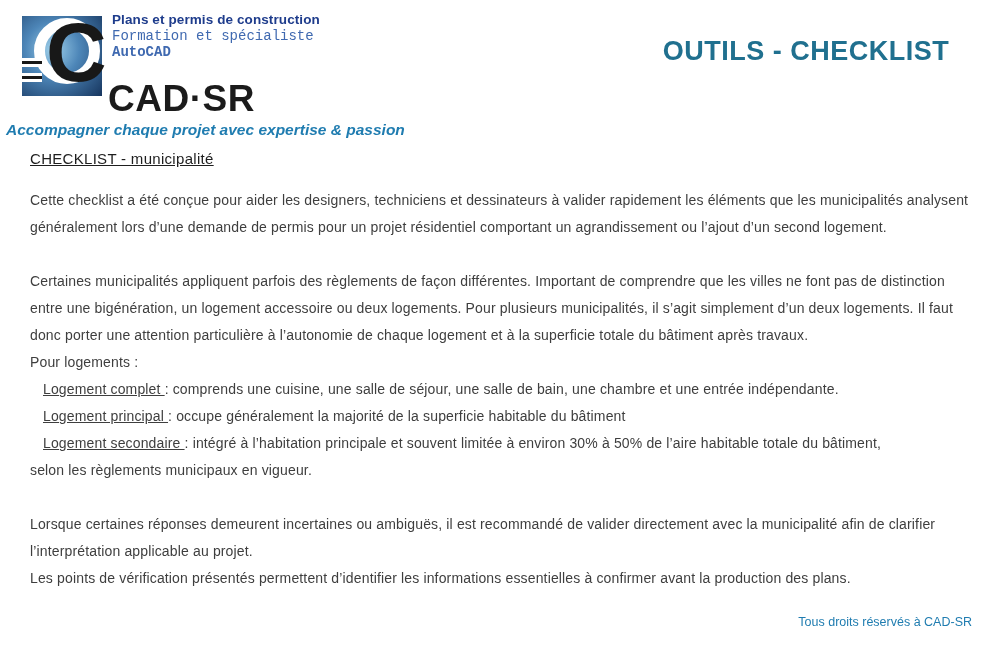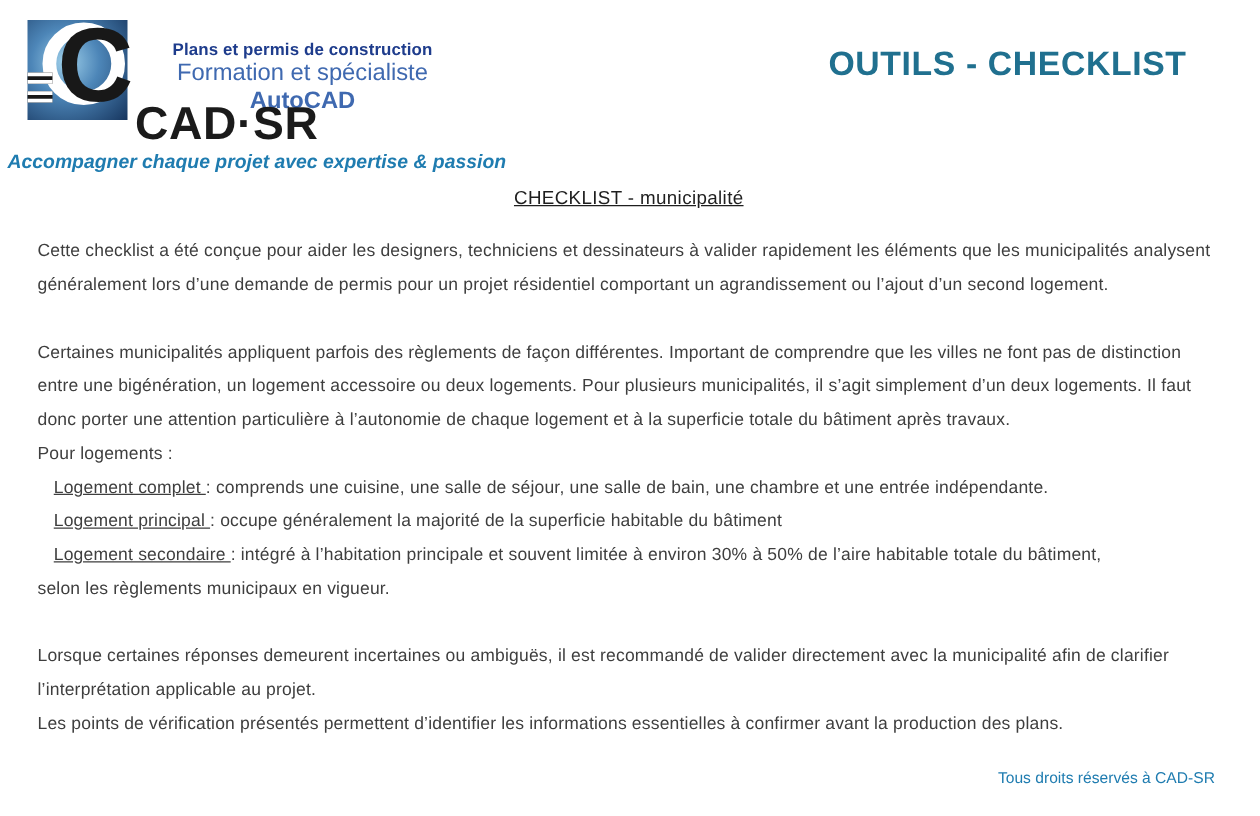--- a/index.html
+++ b/index.html
@@ -26,23 +26,23 @@
   }
   .logo-c{
     position:absolute;left:24px;top:-6px;
     font-size:84px;line-height:84px;font-weight:bold;color:#181818;
     font-family:"Liberation Sans",sans-serif;
   }
   .logo-bar{position:absolute;left:0;width:20px;height:9px;background:#181818;border-top:3px solid #fff;border-bottom:3px solid #fff;}
   .logo-bar.b1{top:42px;}
   .logo-bar.b2{top:57px;}
 
-  .brand-text{position:absolute;left:112px;top:32px;width:260px;text-align:center;}
+  .brand-text{position:absolute;left:112px;top:12px;width:260px;}
   .brand-line1{font-size:13.5px;font-weight:bold;color:var(--navy);letter-spacing:.1px;}
-  .brand-line2{font-size:19px;color:var(--blue2);margin-top:1px;}
+  .brand-line2{font-size:14px;color:var(--blue2);margin-top:1px;font-family:Liberation Mono, monospace;}
   .brand-line2 b{font-weight:bold;}
   .wordmark{
     position:absolute;left:108px;top:66px;font-size:37px;font-weight:600;
     color:#1b1b1b;letter-spacing:.5px;font-family:"Liberation Sans",sans-serif;margin-top:12px;
   }
   .tagline{
     position:absolute;left:6px;top:121px;width:400px;
     font-size:15.5px;font-weight:bold;font-style:italic;color:var(--accent);
   }
 
@@ -52,21 +52,21 @@
     margin:0;font-size:27px;font-weight:800;color:var(--teal);letter-spacing:.5px;
   }
   .right-head .subtitle{
     margin:14px 0 0;font-size:12.8px;line-height:21px;color:var(--teal);
   }
   .right-head .subtitle b{font-weight:bold;}
 
   
   main{position:absolute;left:30px;top:150px;width:946px;}
   .doc-heading{
-    margin:0 0 20px;text-align:center;font-size:15px;font-weight:400;
+    margin:0 0 20px;text-align:left;font-size:15px;font-weight:400;
     color:#1e1e1e;text-decoration:underline;letter-spacing:.3px;
   }
   .para,.line{
     margin:0;font-size:14px;line-height:27px;color:var(--text);letter-spacing:.15px;
   }
   .para{margin-bottom:27px;}
   .para.tight{margin-bottom:0;}
   .line.indent{padding-left:13px;}
   .line .term{text-decoration:underline;}
   .line.note{margin-bottom:27px;}

